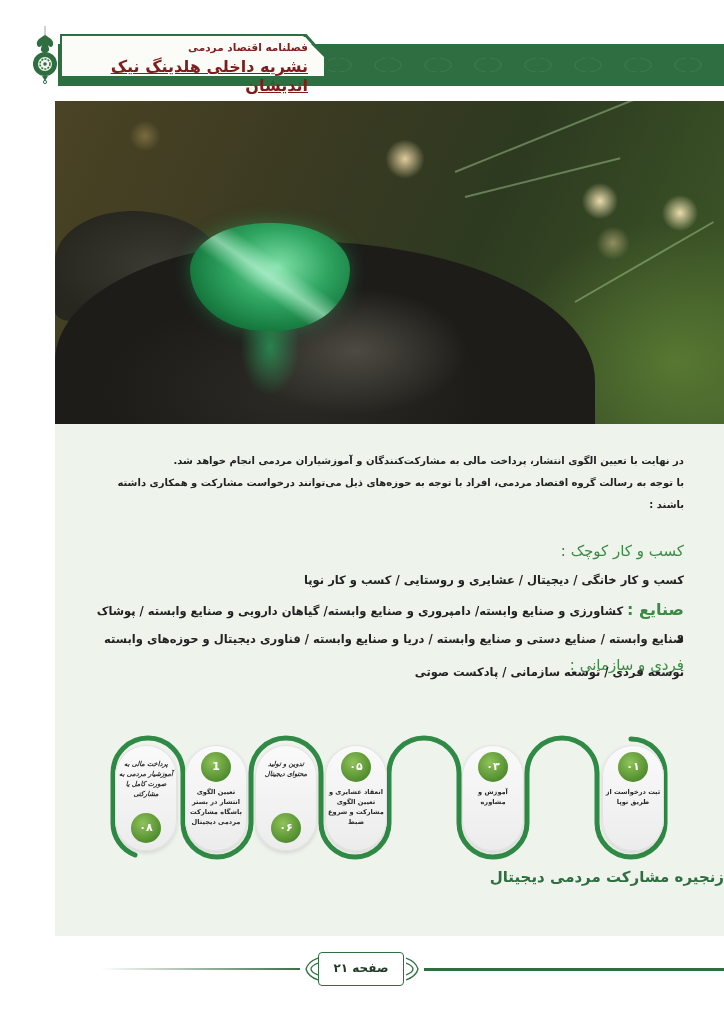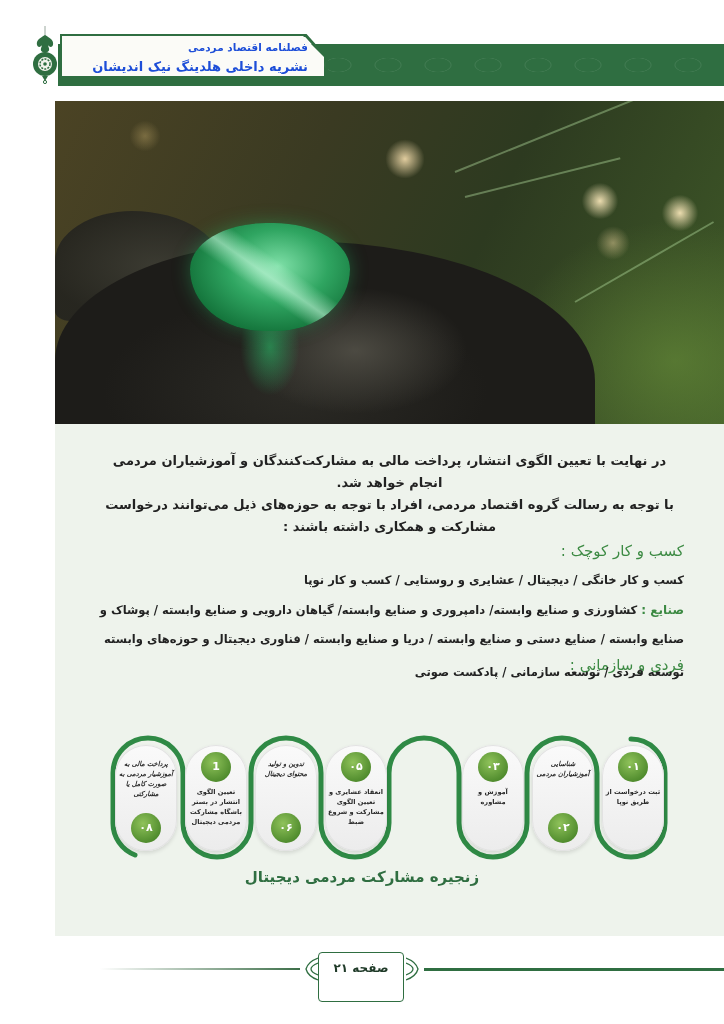--- a/index.html
+++ b/index.html
@@ -21,24 +21,24 @@
     clip-path: polygon(0 0, 92% 0, 100% 50%, 100% 100%, 0 100%);
     border-bottom: 2px solid #2f6e41;
   }
   .header-plate-outline {
     position: absolute; left: 60px; top: 34px; width: 268px; height: 48px;
     background: #2f6e41;
     clip-path: polygon(0 0, 92% 0, 100% 50%, 100% 100%, 0 100%, 0 0, 2px 3px, 2px 45px, 99% 45px, 99% 52%, 91.5% 3px, 2px 3px);
   }
   .header-text {
     position: absolute; left: 70px; top: 38px; width: 246px; text-align: right; direction: rtl;
-    font-family: "DejaVu Sans", sans-serif; font-weight: bold; color: #1d4ed8; line-height: 19px;
+    font-family: "DejaVu Sans", sans-serif; font-weight: bold; color: #7f1d1d; line-height: 19px;
   }
   .header-text .l1 { font-size: 10.5px; padding-right: 8px; }
-  .header-text .l2 { font-size: 13px; padding-right: 8px; }
+  .header-text .l2 { font-size: 16px; padding-right: 8px; text-decoration: underline; }
   .logo {
     position: absolute; left: 30px; top: 26px; width: 30px; height: 58px;
   }
 
   
   .hero {
     position: absolute; left: 55px; top: 101px; width: 669px; height: 323px; overflow: hidden;
     background:
       radial-gradient(circle 28px at 350px 58px, rgba(255,230,180,0.85), rgba(255,230,180,0.0) 70%),
       radial-gradient(circle 26px at 545px 100px, rgba(255,236,190,0.9), rgba(255,236,190,0) 70%),
@@ -76,34 +76,34 @@
   .hero .grass {
     position: absolute; height: 2px; background: rgba(170,210,150,0.45); transform-origin: left center;
   }
 
   
   .panel {
     position: absolute; left: 55px; top: 424px; width: 669px; height: 512px;
     background: #eef3ec;
   }
   .body-text {
-    position: absolute; left: 95px; right: 40px; direction: rtl; text-align: center;
-    font-family: "DejaVu Sans", sans-serif; font-weight: bold; font-size: 13px; color: #222;
+    position: absolute; left: 95px; right: 40px; direction: rtl; text-align: right;
+    font-family: "DejaVu Sans", sans-serif; font-weight: bold; font-size: 10px; color: #222;
     line-height: 22px;
   }
   .intro { top: 450px; }
   .section-title {
     position: absolute; right: 40px; direction: rtl; text-align: right;
     font-family: "DejaVu Sans", sans-serif; font-weight: normal; font-size: 15px; color: #3c8a43;
   }
   .section-line {
     position: absolute; left: 95px; right: 40px; direction: rtl; text-align: right;
     font-family: "DejaVu Sans", sans-serif; font-weight: bold; font-size: 11.5px; color: #222; line-height: 24px;
   }
-  .inline-title { color: #3c8a43; font-size: 12px; }
+  .inline-title { color: #3c8a43; font-size: 16px; }
 
   
   .chain { position: absolute; left: 95px; top: 735px; width: 620px; height: 125px; }
   .wave { position: absolute; left: 0; top: 0; }
   .step {
     position: absolute; top: 10px; width: 62px; height: 106px;
     background: linear-gradient(180deg, #fafafa 0%, #ececec 100%);
     border-radius: 31px;
     box-shadow: 0 2px 4px rgba(0,0,0,0.12), inset 0 0 0 1px #e2e2e2;
     direction: rtl; text-align: center;
@@ -118,34 +118,34 @@
   .step.top .num { top: 7px; }
   .step.bottom .num { bottom: 8px; }
   .step .lbl {
     position: absolute; left: 3px; right: 3px;
     font-family: "DejaVu Sans", sans-serif; font-weight: bold; font-size: 6.6px; line-height: 10px; color: #2a2a2a;
   }
   .step.top .lbl { top: 42px; }
   .step.bottom .lbl { top: 14px; font-style: italic; }
 
   .chain-title {
-    position: absolute; left: 0; width: 724px; top: 868px; text-align: center; direction: rtl;
+    position: absolute; left: 0; width: 724px; top: 868px; text-align: right; direction: rtl;
     font-family: "DejaVu Sans", sans-serif; font-weight: bold; font-size: 15px; color: #2f6e41;
   }
 
   
   .footer-line-left {
     position: absolute; left: 100px; top: 968px; width: 200px; height: 2px;
     background: linear-gradient(90deg, rgba(60,110,70,0), #3c6e48);
   }
   .footer-line-right {
     position: absolute; left: 424px; top: 968px; width: 300px; height: 3px; background: #2f6e41;
   }
   .page-box {
-    position: absolute; left: 318px; top: 952px; width: 86px; height: 50px;
+    position: absolute; left: 318px; top: 952px; width: 86px; height: 34px;
     border: 1.5px solid #2f6e41; border-radius: 4px; background: #fff;
     direction: rtl; text-align: center; line-height: 31px;
     font-family: "DejaVu Sans", sans-serif; font-weight: bold; font-size: 12px; color: #1f3a28;
   }
   .page-orn { position: absolute; top: 956px; width: 14px; height: 26px; }
 </style>
 </head>
 <body>
 
 <div class="header-band"></div>
@@ -197,24 +197,20 @@
 
 <div class="chain">
   <svg class="wave" width="620" height="125" viewBox="0 0 620 125">
     <path d="M 536 4 A 34 34 0 0 1 570 38 L 570 88 A 34 34 0 0 1 502 88 L 502 38 A 34 34 0 0 0 432 38 L 432 88 A 34 34 0 0 1 364 88 L 364 38 A 34 34 0 0 0 294 38 L 294 88 A 34 34 0 0 1 226 88 L 226 38 A 34 34 0 0 0 156 38 L 156 88 A 34 34 0 0 1 88 88 L 88 38 A 34 34 0 0 0 18 38 L 18 88 A 34 34 0 0 0 40 120" fill="none" stroke="#2f8a45" stroke-width="5" stroke-linecap="round"></path>
   </svg>
 
   <div class="step top" style="left:507px;">
     <div class="num">۰۱</div>
     <div class="lbl">ثبت درخواست از طریق نوپا</div>
   </div>
-  <div class="step bottom" style="left:437px;">
-    <div class="lbl">شناسایی آموزشیاران مردمی</div>
-    <div class="num">۰۲</div>
-  </div>
   <div class="step top" style="left:367px;">
     <div class="num">۰۳</div>
     <div class="lbl">آموزش و مشاوره</div>
   </div>
   <div class="step top" style="left:230px;">
     <div class="num">۰۵</div>
     <div class="lbl">انعقاد عشایری و تعیین الگوی مشارکت و شروع ضبط</div>
   </div>
   <div class="step bottom" style="left:160px;">
     <div class="lbl">تدوین و تولید محتوای دیجیتال</div>

